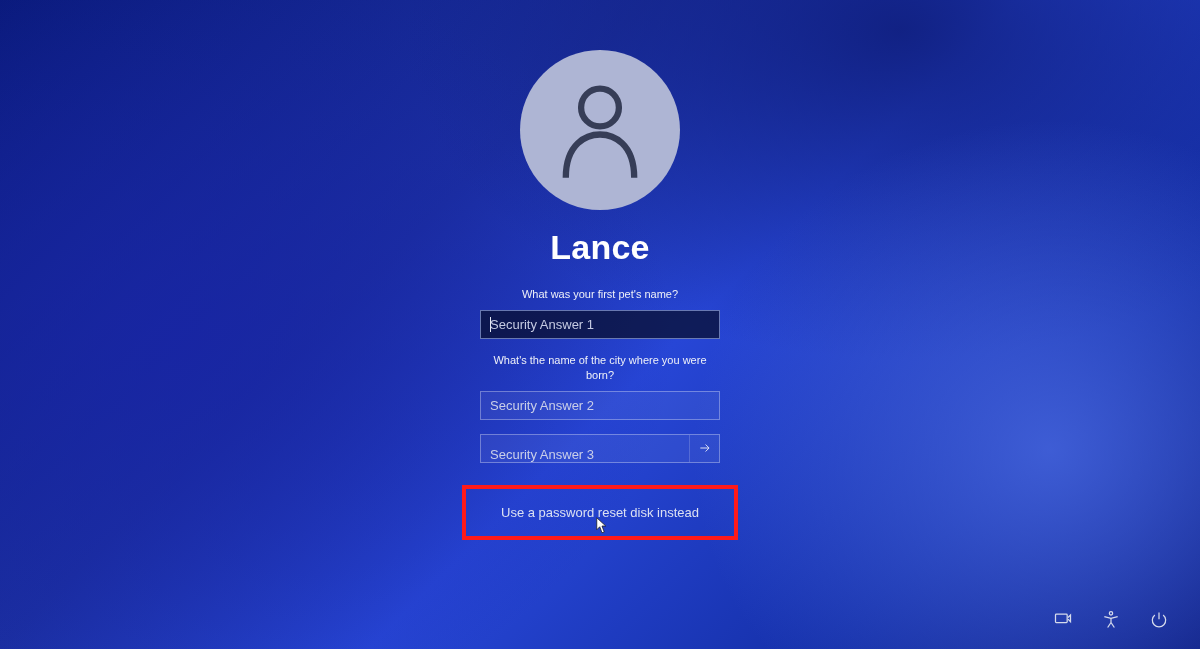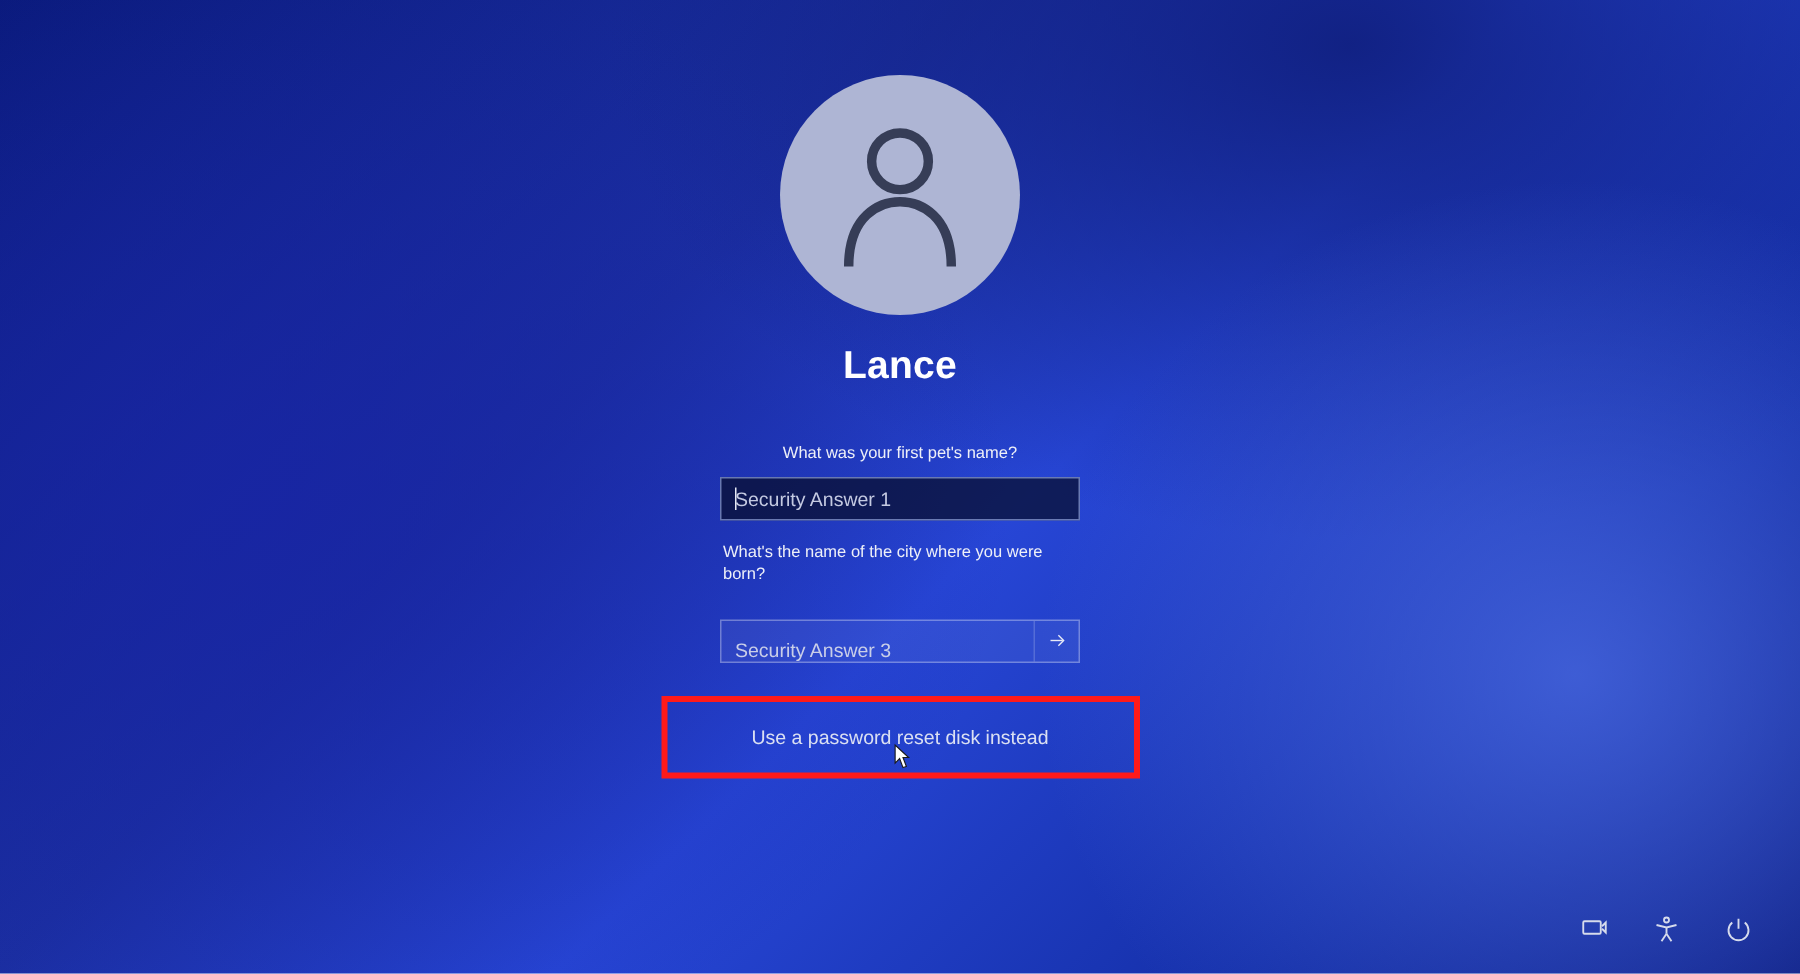--- a/index.html
+++ b/index.html
@@ -35,36 +35,36 @@
       background: #aeb5d4;
       display: flex;
       align-items: center;
       justify-content: center;
       margin-bottom: 18px;
     }
     .avatar svg { width: 90px; height: 100px; display: block; }
     .avatar svg * { stroke: #363d57; stroke-width: 7; fill: none; }
 
     .username {
-      font-size: 26px;
+      font-size: 34px;
       font-weight: 600;
-      margin-bottom: 36px;
+      margin-bottom: 20px;
       letter-spacing: 0.2px;
     }
 
     .qa-block { width: 240px; margin-bottom: 14px; }
     .question {
       font-size: 11px;
       color: #eef0f8;
       line-height: 1.35;
       margin-bottom: 8px;
       text-align: center;
       padding: 0 2px;
     }
-    .qa-block.left .question { text-align: left; padding-left: 2px; }
+    .qa-block.left .question { text-align: center; padding-left: 2px; }
 
     .answer-field {
       position: relative;
       display: flex;
       align-items: center;
       height: 29px;
       border: 1px solid rgba(255,255,255,0.32);
       background: rgba(255,255,255,0.06);
     }
     .answer-field.active {
@@ -103,21 +103,21 @@
       display: flex;
       align-items: center;
       justify-content: center;
       border-left: 1px solid rgba(255,255,255,0.18);
       cursor: pointer;
     }
     .submit-btn svg { width: 14px; height: 14px; stroke: #e8ebf7; stroke-width: 1.6; fill: none; }
 
     .alt-link-wrap {
       margin-top: 8px;
-      width: 319px;
+      width: 276px;
       display: flex;
       align-items: center;
       justify-content: center;
       padding: 16px 10px;
       border: 4px solid #ff1a1a;
       position: relative;
     }
     .alt-link {
       font-size: 13px;
       color: #dbe0f2;
@@ -174,20 +174,23 @@
   <div class="qa-block">
     <div class="question">What was your first pet's name?</div>
     <div class="answer-field active">
       <span class="caret"></span>
       <input type="text" placeholder="Security Answer 1" style="">
     </div>
   </div>
 
   <div class="qa-block left">
     <div class="question">What's the name of the city where you were born?</div>
+    <div class="answer-field">
+      <input type="text" placeholder="Security Answer 2" style="">
+    </div>
   </div>
 
   <div class="qa-block">
     <div class="answer-field">
       <input type="text" style="padding-right: 32px; margin-top: 12px;" placeholder="Security Answer 3">
       <div class="submit-btn">
         <svg viewBox="0 0 24 24">
           <line x1="4" y1="12" x2="18" y2="12"></line>
           <polyline points="13 6 19 12 13 18"></polyline>
         </svg>

